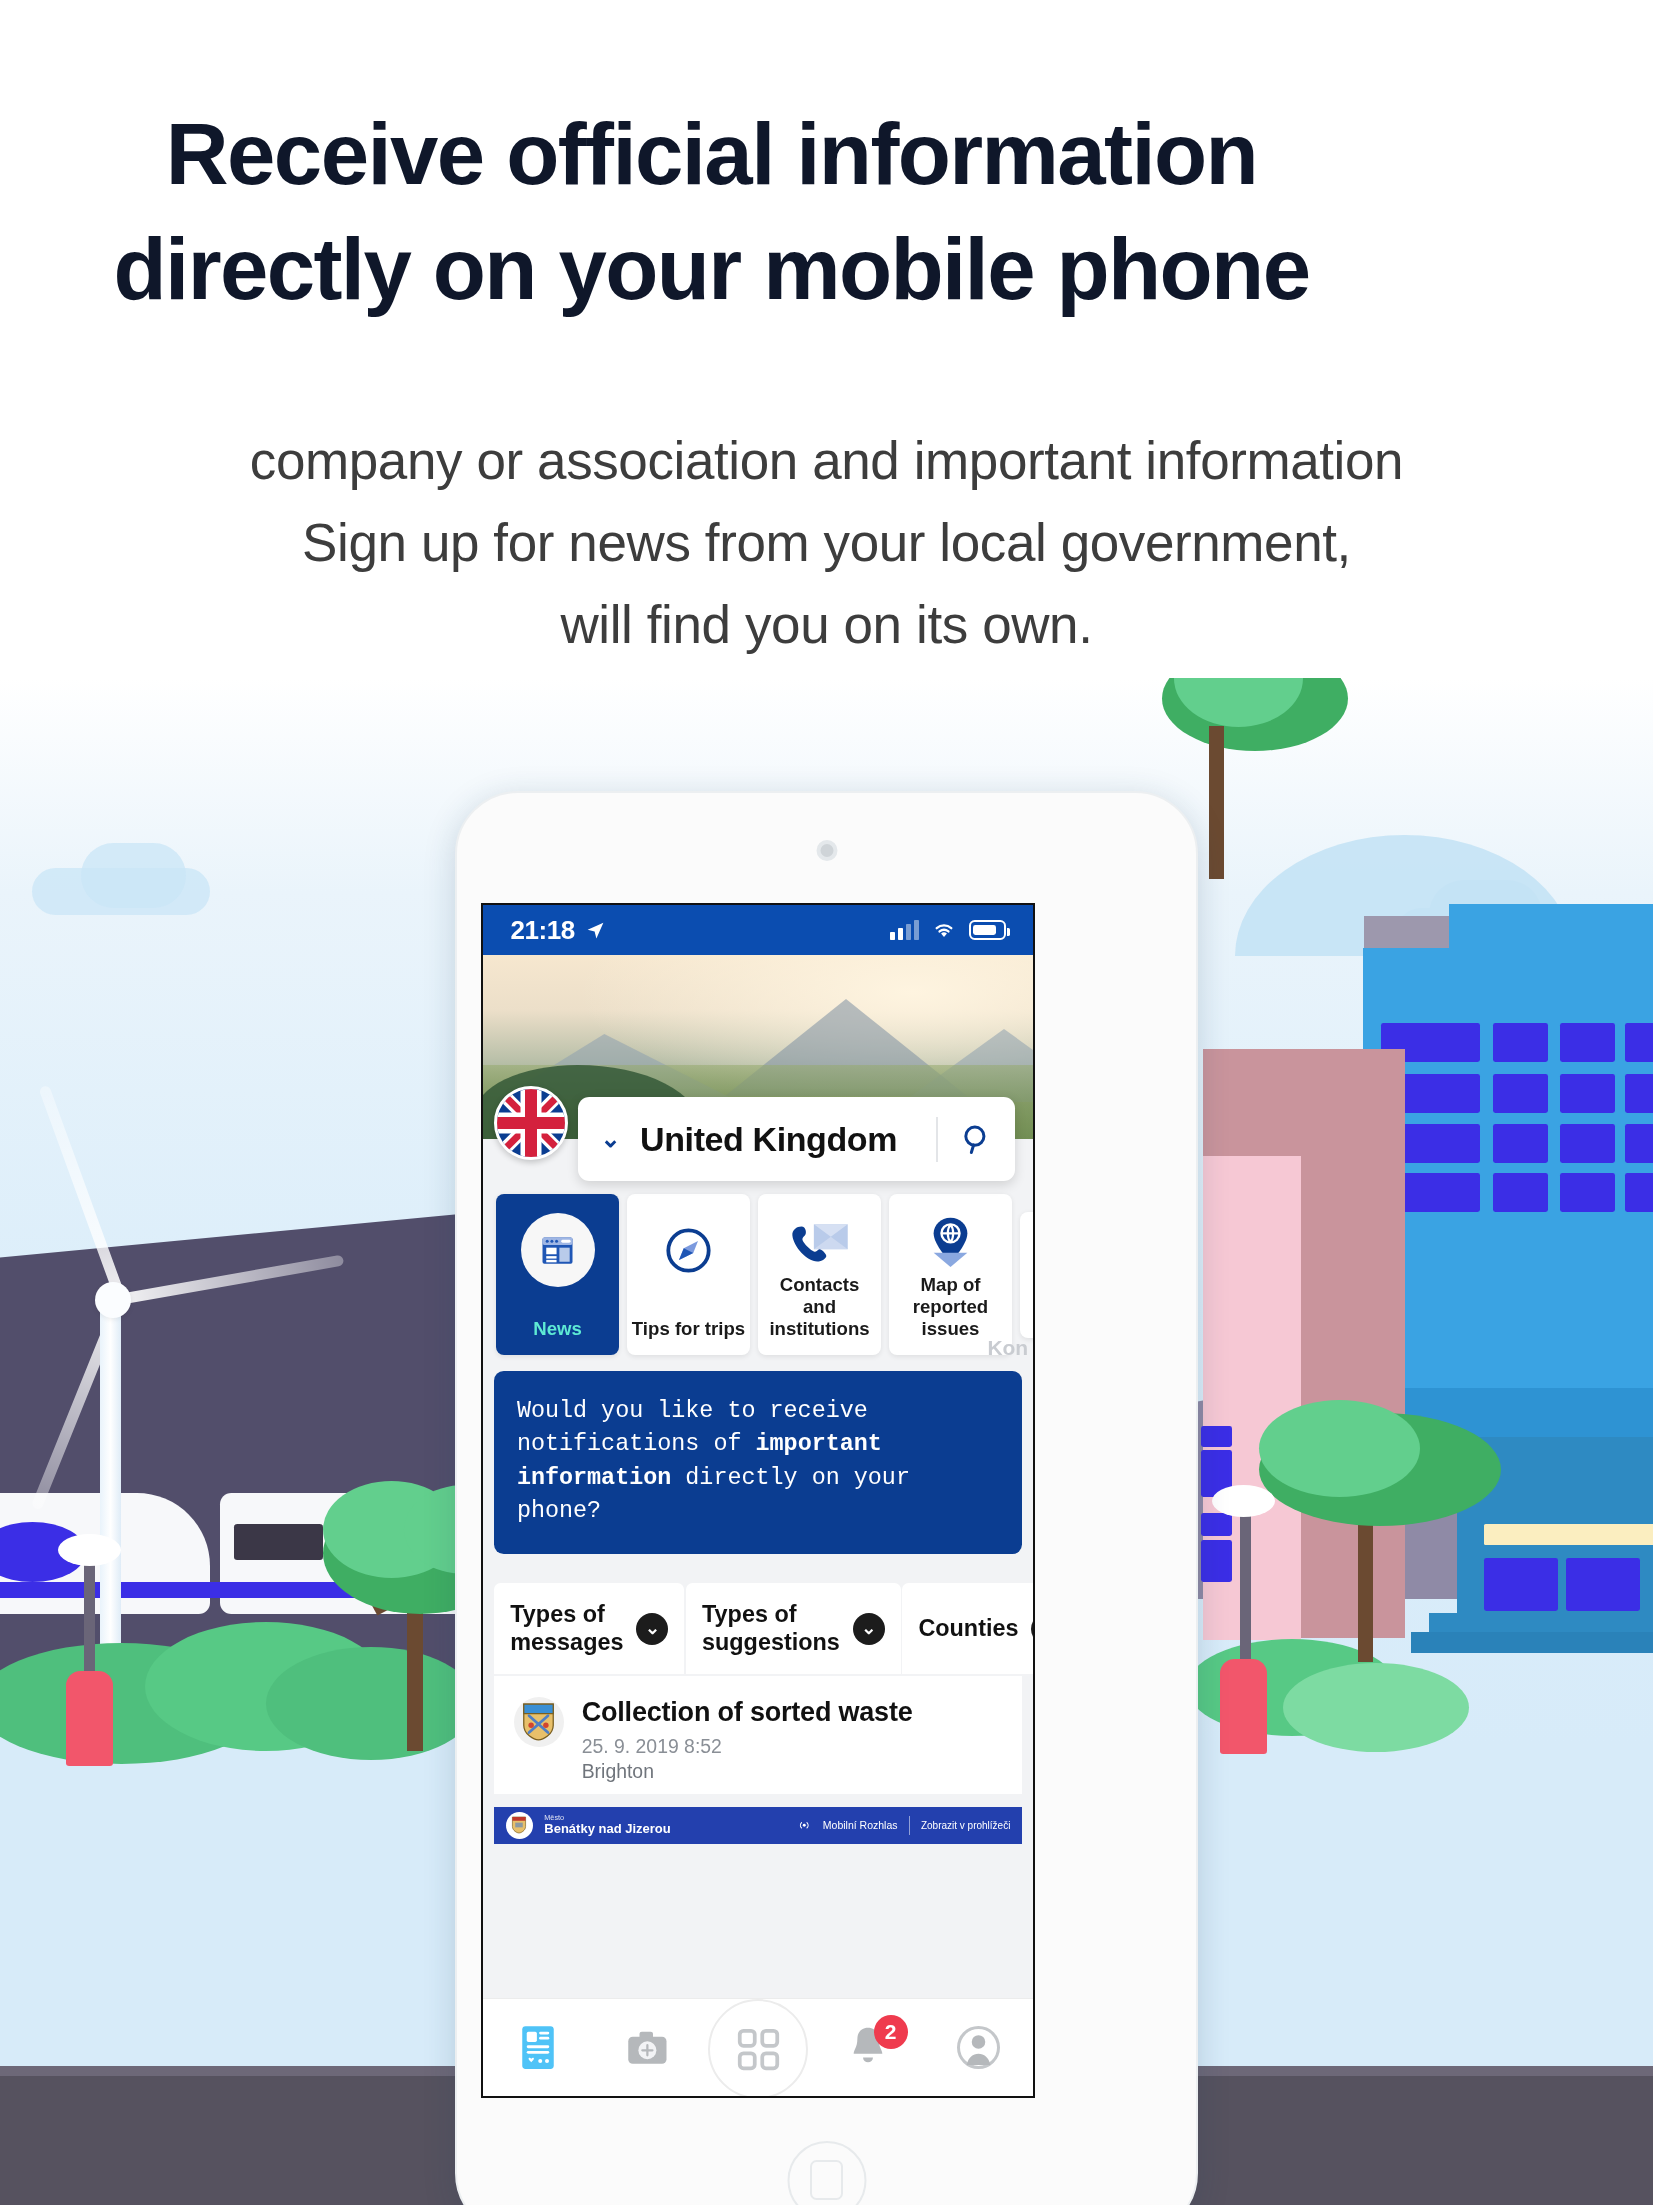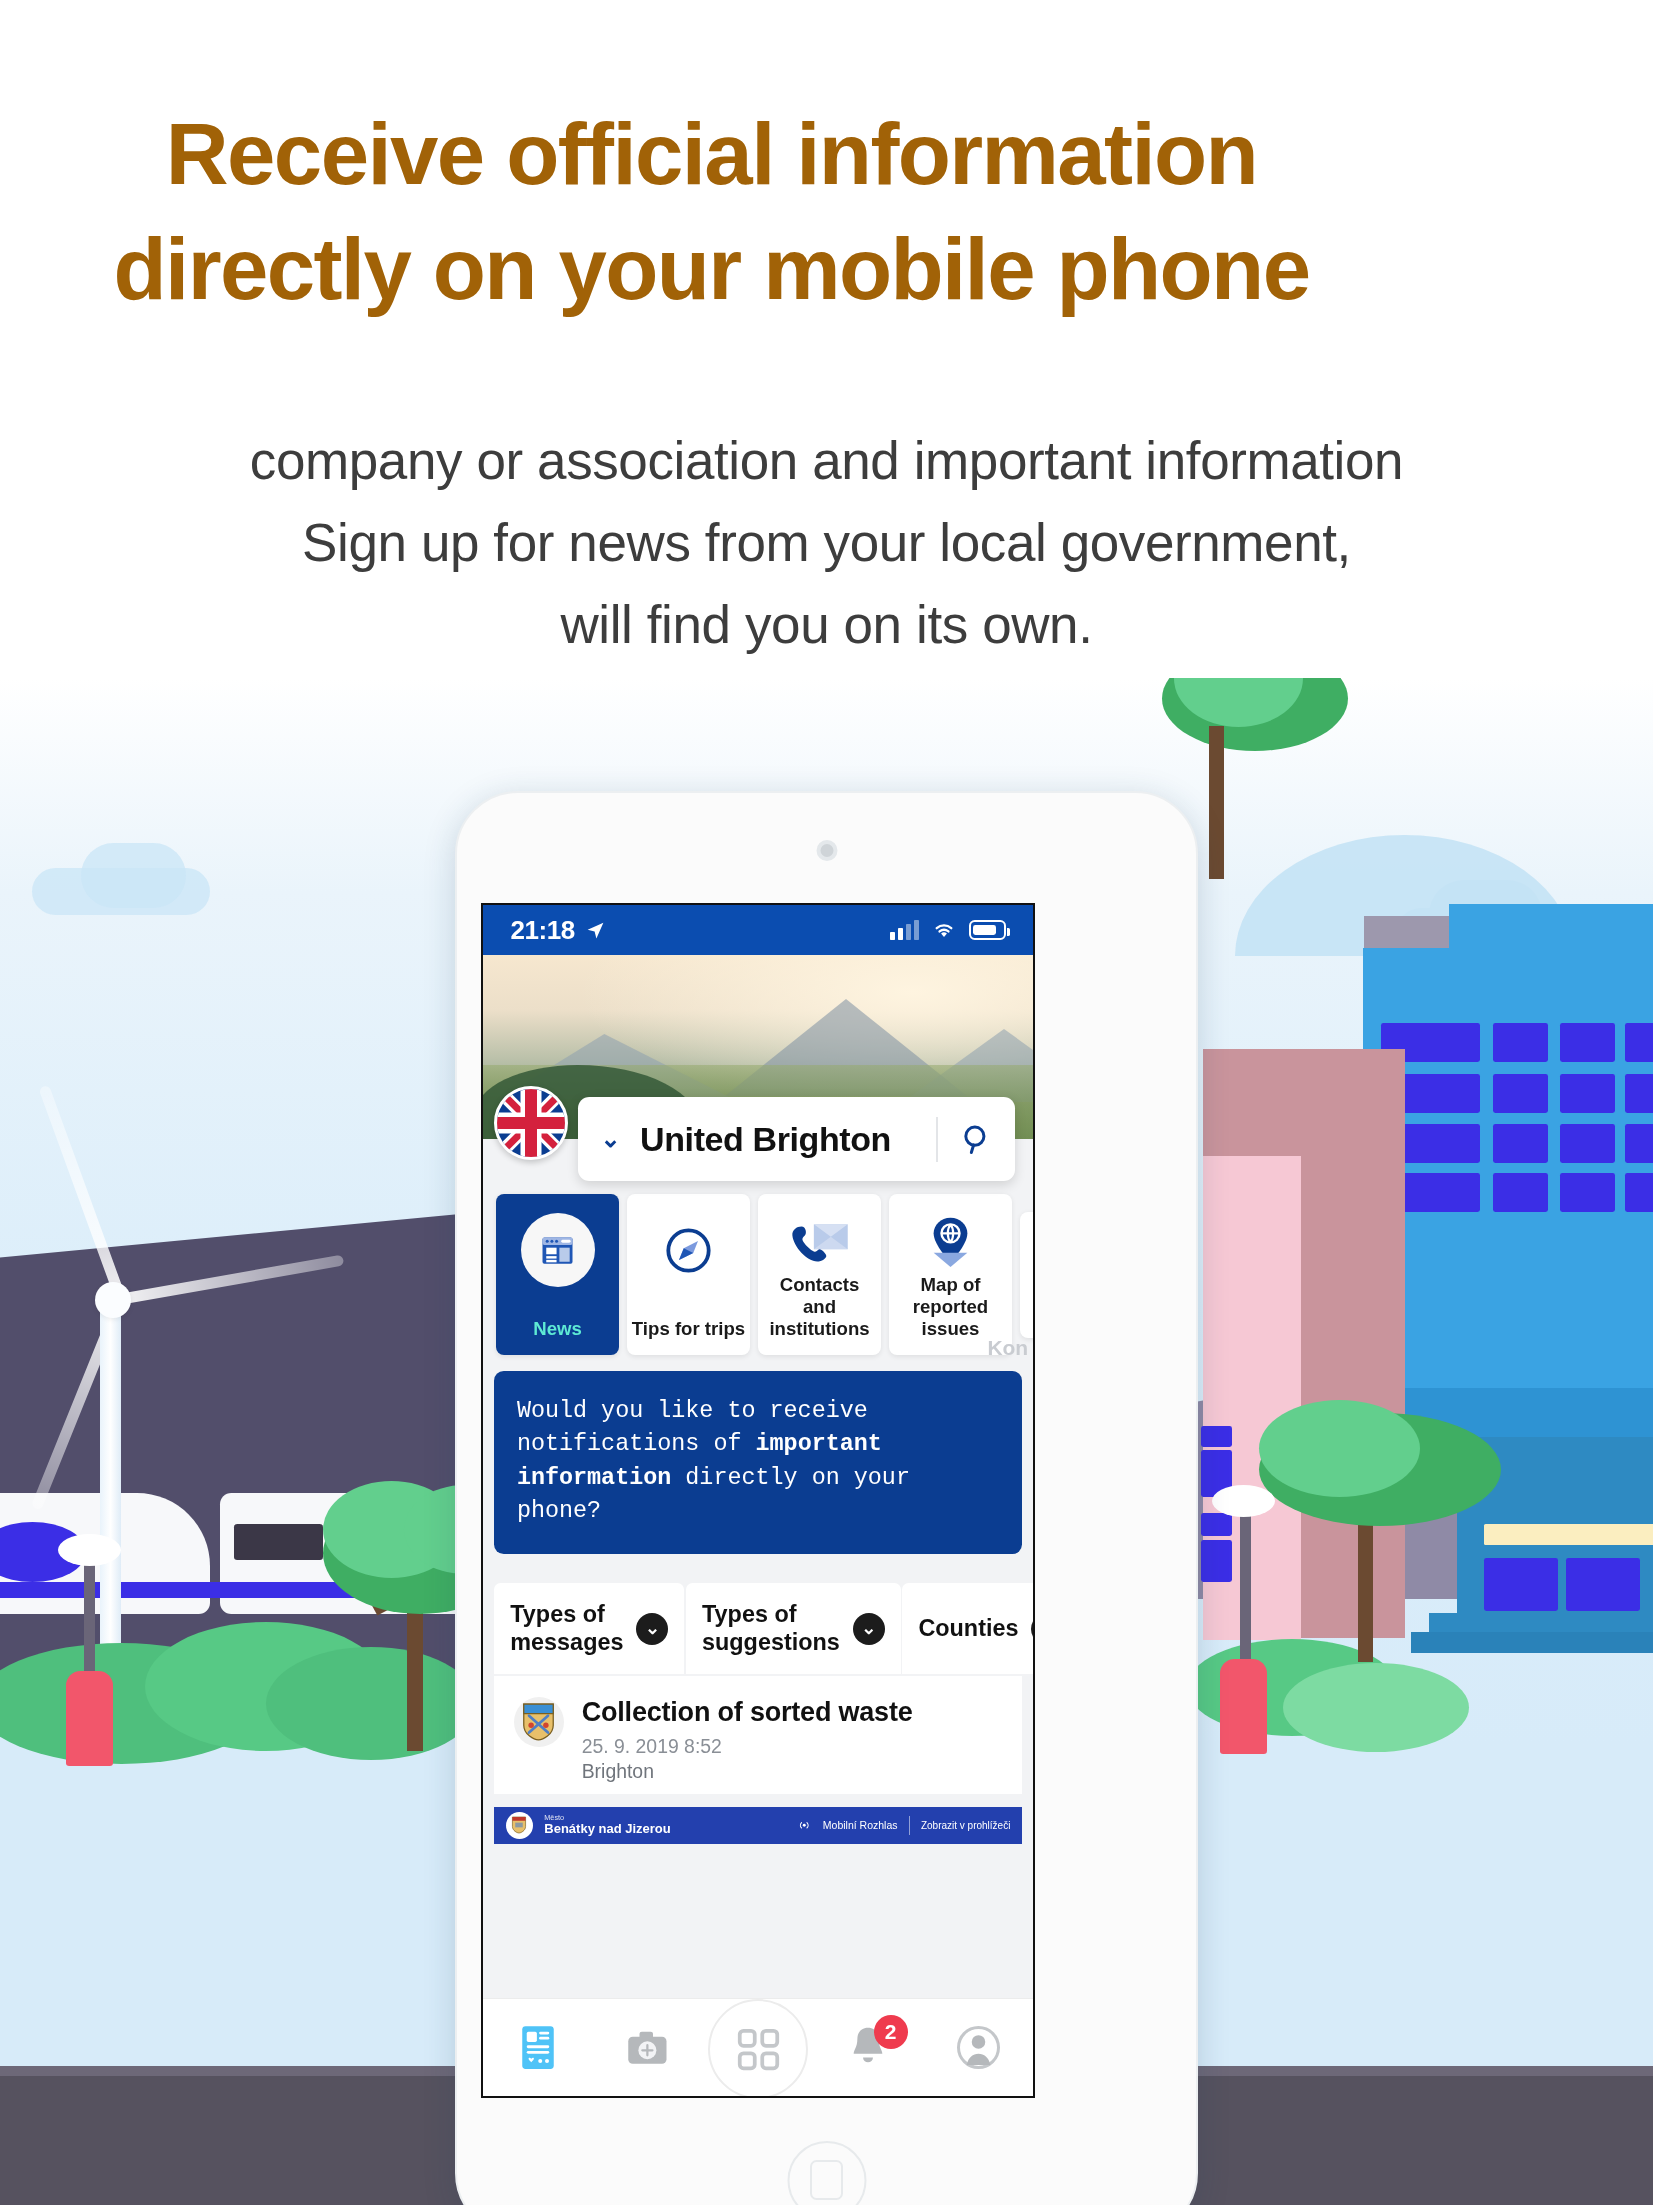--- a/index.html
+++ b/index.html
@@ -9,21 +9,21 @@
     background: #ffffff;
     overflow: hidden;
   }
   #page { position: relative; width: 1653px; height: 2205px; background:#fff; overflow:hidden; }
 
   
   .headline {
     position: absolute; left: 0; top: 97px; width: 1423px;
     text-align: center;
     font-size: 87px; line-height: 1.32;
-    font-weight: 700; color: #a16207;
+    font-weight: 700; color: #0f172a;
     letter-spacing: -1.6px;
   }
   .subhead {
     position: absolute; left: 50%; top: 420px; transform: translateX(-50%);
     width: 1469px; text-align: center;
     font-size: 53px; line-height: 1.55;
     font-weight: 400; color: #3d3d3d;
     letter-spacing: -0.4px;
   }
 
@@ -443,21 +443,21 @@
             <div class="d2"></div>
           <div class="r1"></div>
             <div class="r2"></div>
           <div class="hw"></div>
             <div class="vw"></div>
           <div class="hr"></div>
             <div class="vr"></div>
         </div>
         <div class="country-box">
           <span class="chev-small">⌄</span>
-          <span class="country-name">United Brighton</span>
+          <span class="country-name">United Kingdom</span>
           <span class="search-sep"></span>
           <span class="search-ico">
             <svg width="34" height="34" viewBox="0 0 24 24">
                 <circle cx="10.5" cy="10" r="6.4" stroke="#0b3d91" stroke-width="2.1" fill="none"></circle>
                 <path d="M9.6 16.2 8 21.5" stroke="#0b3d91" stroke-width="2.1" stroke-linecap="round"></path>
               </svg>
           </span>
         </div>
       </div>
 

